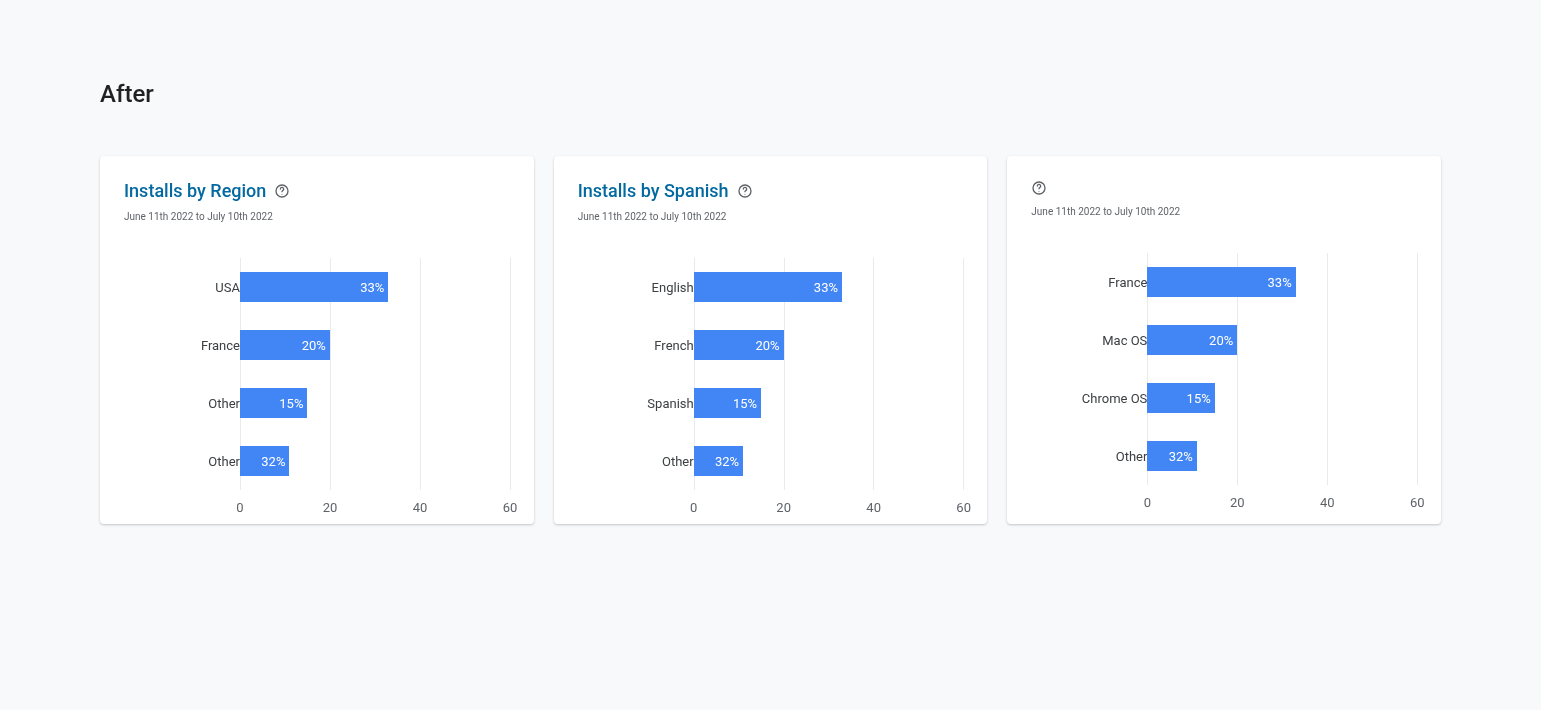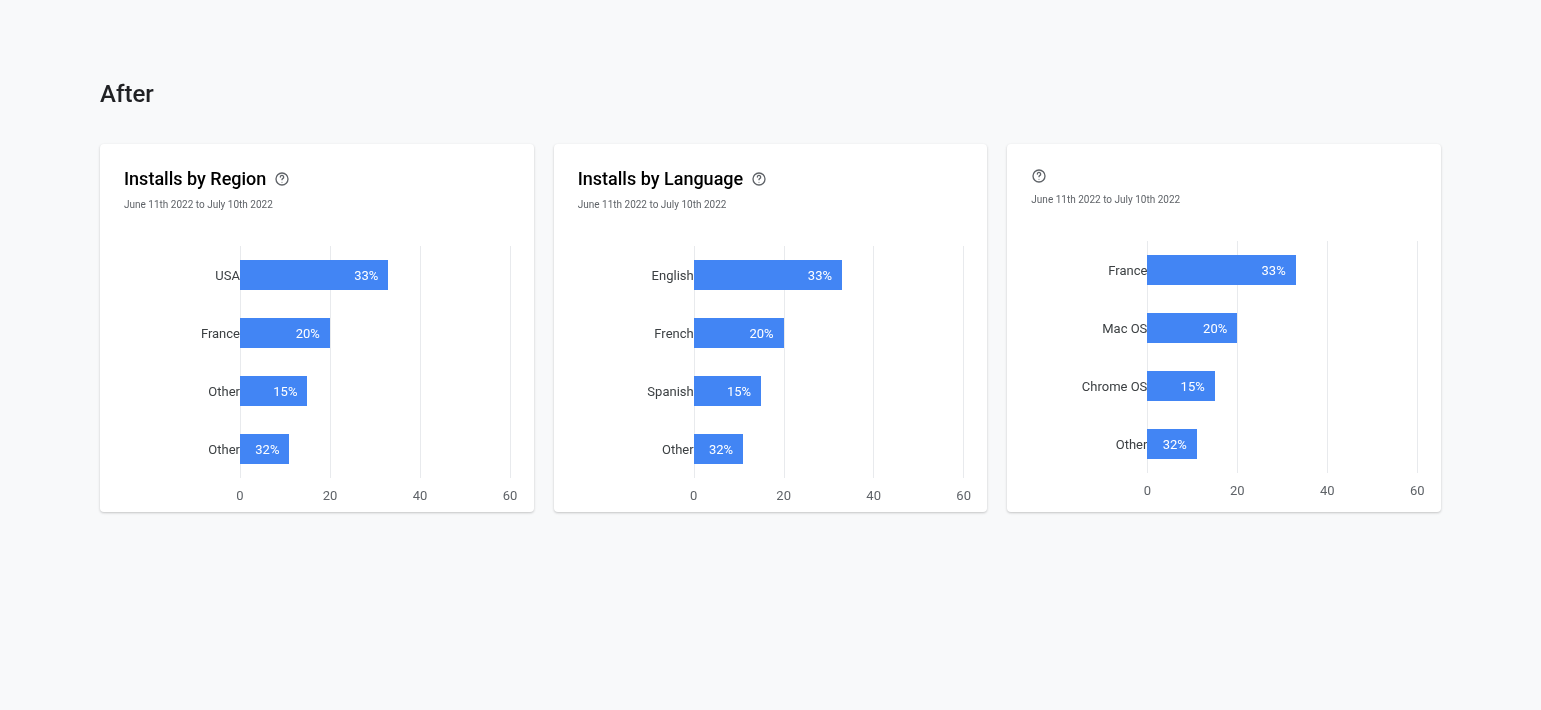--- a/index.html
+++ b/index.html
@@ -7,21 +7,21 @@
     font-family: -apple-system, BlinkMacSystemFont, "Segoe UI", Roboto, Helvetica, Arial, sans-serif;
     background: #f8f9fa;
     width: 1541px;
     height: 710px;
     padding: 80px 100px 0 100px;
   }
   .page-title {
     font-size: 24px;
     font-weight: 500;
     color: #202124;
-    margin-bottom: 36px;
+    margin-bottom: 48px;
   }
   .cards-row {
     display: flex;
     gap: 20px;
   }
   .card {
     background: #fff;
     border-radius: 4px;
     box-shadow: 0 1px 3px rgba(0,0,0,0.12), 0 1px 2px rgba(0,0,0,0.10);
     width: 440px;
@@ -32,21 +32,21 @@
   }
   .card-title-row {
     display: flex;
     align-items: center;
     gap: 8px;
     margin-bottom: 10px;
   }
   .card-title {
     font-size: 18px;
     font-weight: 500;
-    color: #000000;
+    color: #0369a1;
   }
   .help-icon {
     width: 16px;
     height: 16px;
     color: #5f6368;
     flex-shrink: 0;
   }
   .card-subtitle {
     font-size: 10px;
     color: #5f6368;
@@ -77,21 +77,21 @@
   }
   .bar-fill {
     position: absolute;
     left: 0;
     top: 0;
     height: 100%;
     background: #4285f4;
     display: flex;
     align-items: center;
     justify-content: flex-end;
-    padding-right: 10px;
+    padding-right: 4px;
   }
   .bar-value {
     color: #fff;
     font-size: 13px;
     font-weight: 400;
   }
   .gridlines {
     position: absolute;
     left: 116px;
     right: 0;
@@ -186,21 +186,21 @@
         <span class="x-tick" style="left: 206px;">20</span>
         <span class="x-tick" style="left: 296px;">40</span>
         <span class="x-tick" style="left: 386px;">60</span>
       </div>
     </div>
   </div>
 
   <div class="card">
     <div class="card-header">
       <div class="card-title-row">
-        <span class="card-title">Installs by Language</span>
+        <span class="card-title">Installs by Spanish</span>
         <span class="help-icon">
           <svg viewBox="0 0 24 24" width="16" height="16" fill="none" stroke="currentColor" stroke-width="2">
               <circle cx="12" cy="12" r="9"></circle>
               <path d="M9.5 9a2.5 2.5 0 1 1 3.5 2.3c-.8.4-1 .9-1 1.7" stroke-linecap="round"></path>
               <circle cx="12" cy="17" r="0.8" fill="currentColor" stroke="none"></circle>
             </svg>
         </span>
       </div>
       <div class="card-subtitle">June 11th 2022 to July 10th 2022</div>
     </div>

